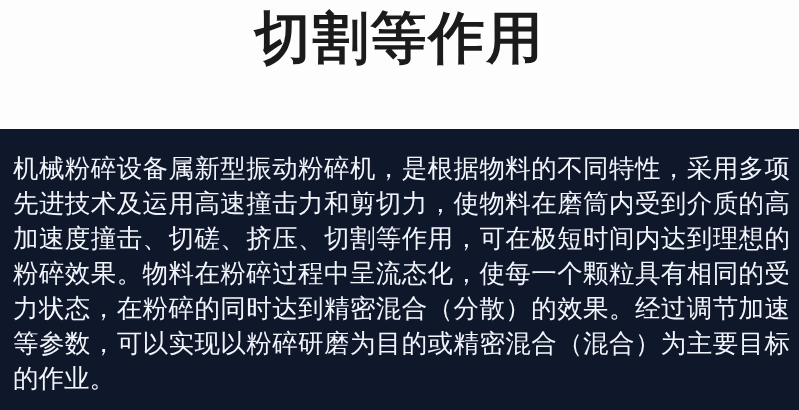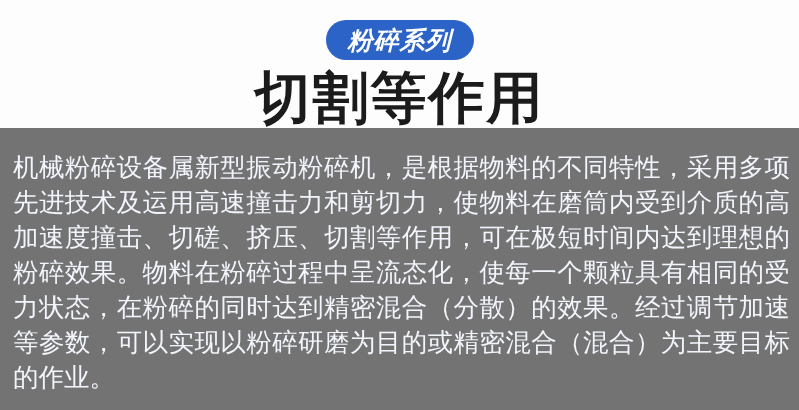--- a/index.html
+++ b/index.html
@@ -64,44 +64,43 @@
     line-height: 1.05;
     text-align: center;
     white-space: nowrap;
   }
 
   
   .body-panel {
     position: relative;
     width: 100%;
     flex: 1 1 auto;
-    background: #737373;
+    background: #0f172a;
     box-sizing: border-box;
-    padding: 22px 9px 26px 13px;
+    padding: 22px 9px 14px 13px;
   }
 
   .body-text {
     color: #f2f5fb;
     font-size: 25.5px;
     line-height: 35px;
     letter-spacing: 0px;
     text-align: justify;
     text-justify: inter-character;
     font-weight: 400;
     white-space: pre-wrap;
     word-break: break-all;
   }
 </style>
 </head>
 <body>
 
 <div id="page">
 
   <div class="header">
-    <div class="badge">粉碎系列</div>
     <div class="page-title">切割等作用</div>
   </div>
 
   <div class="body-panel">
     <div class="body-text">机械粉碎设备属新型振动粉碎机，是根据物料的不同特性，采用多项先进技术及运用高速撞击力和剪切力，使物料在磨筒内受到介质的高加速度撞击、切磋、挤压、切割等作用，可在极短时间内达到理想的粉碎效果。物料在粉碎过程中呈流态化，使每一个颗粒具有相同的受力状态，在粉碎的同时达到精密混合（分散）的效果。经过调节加速等参数，可以实现以粉碎研磨为目的或精密混合（混合）为主要目标的作业。</div>
   </div>
 
 </div>
 
 </body></html>

